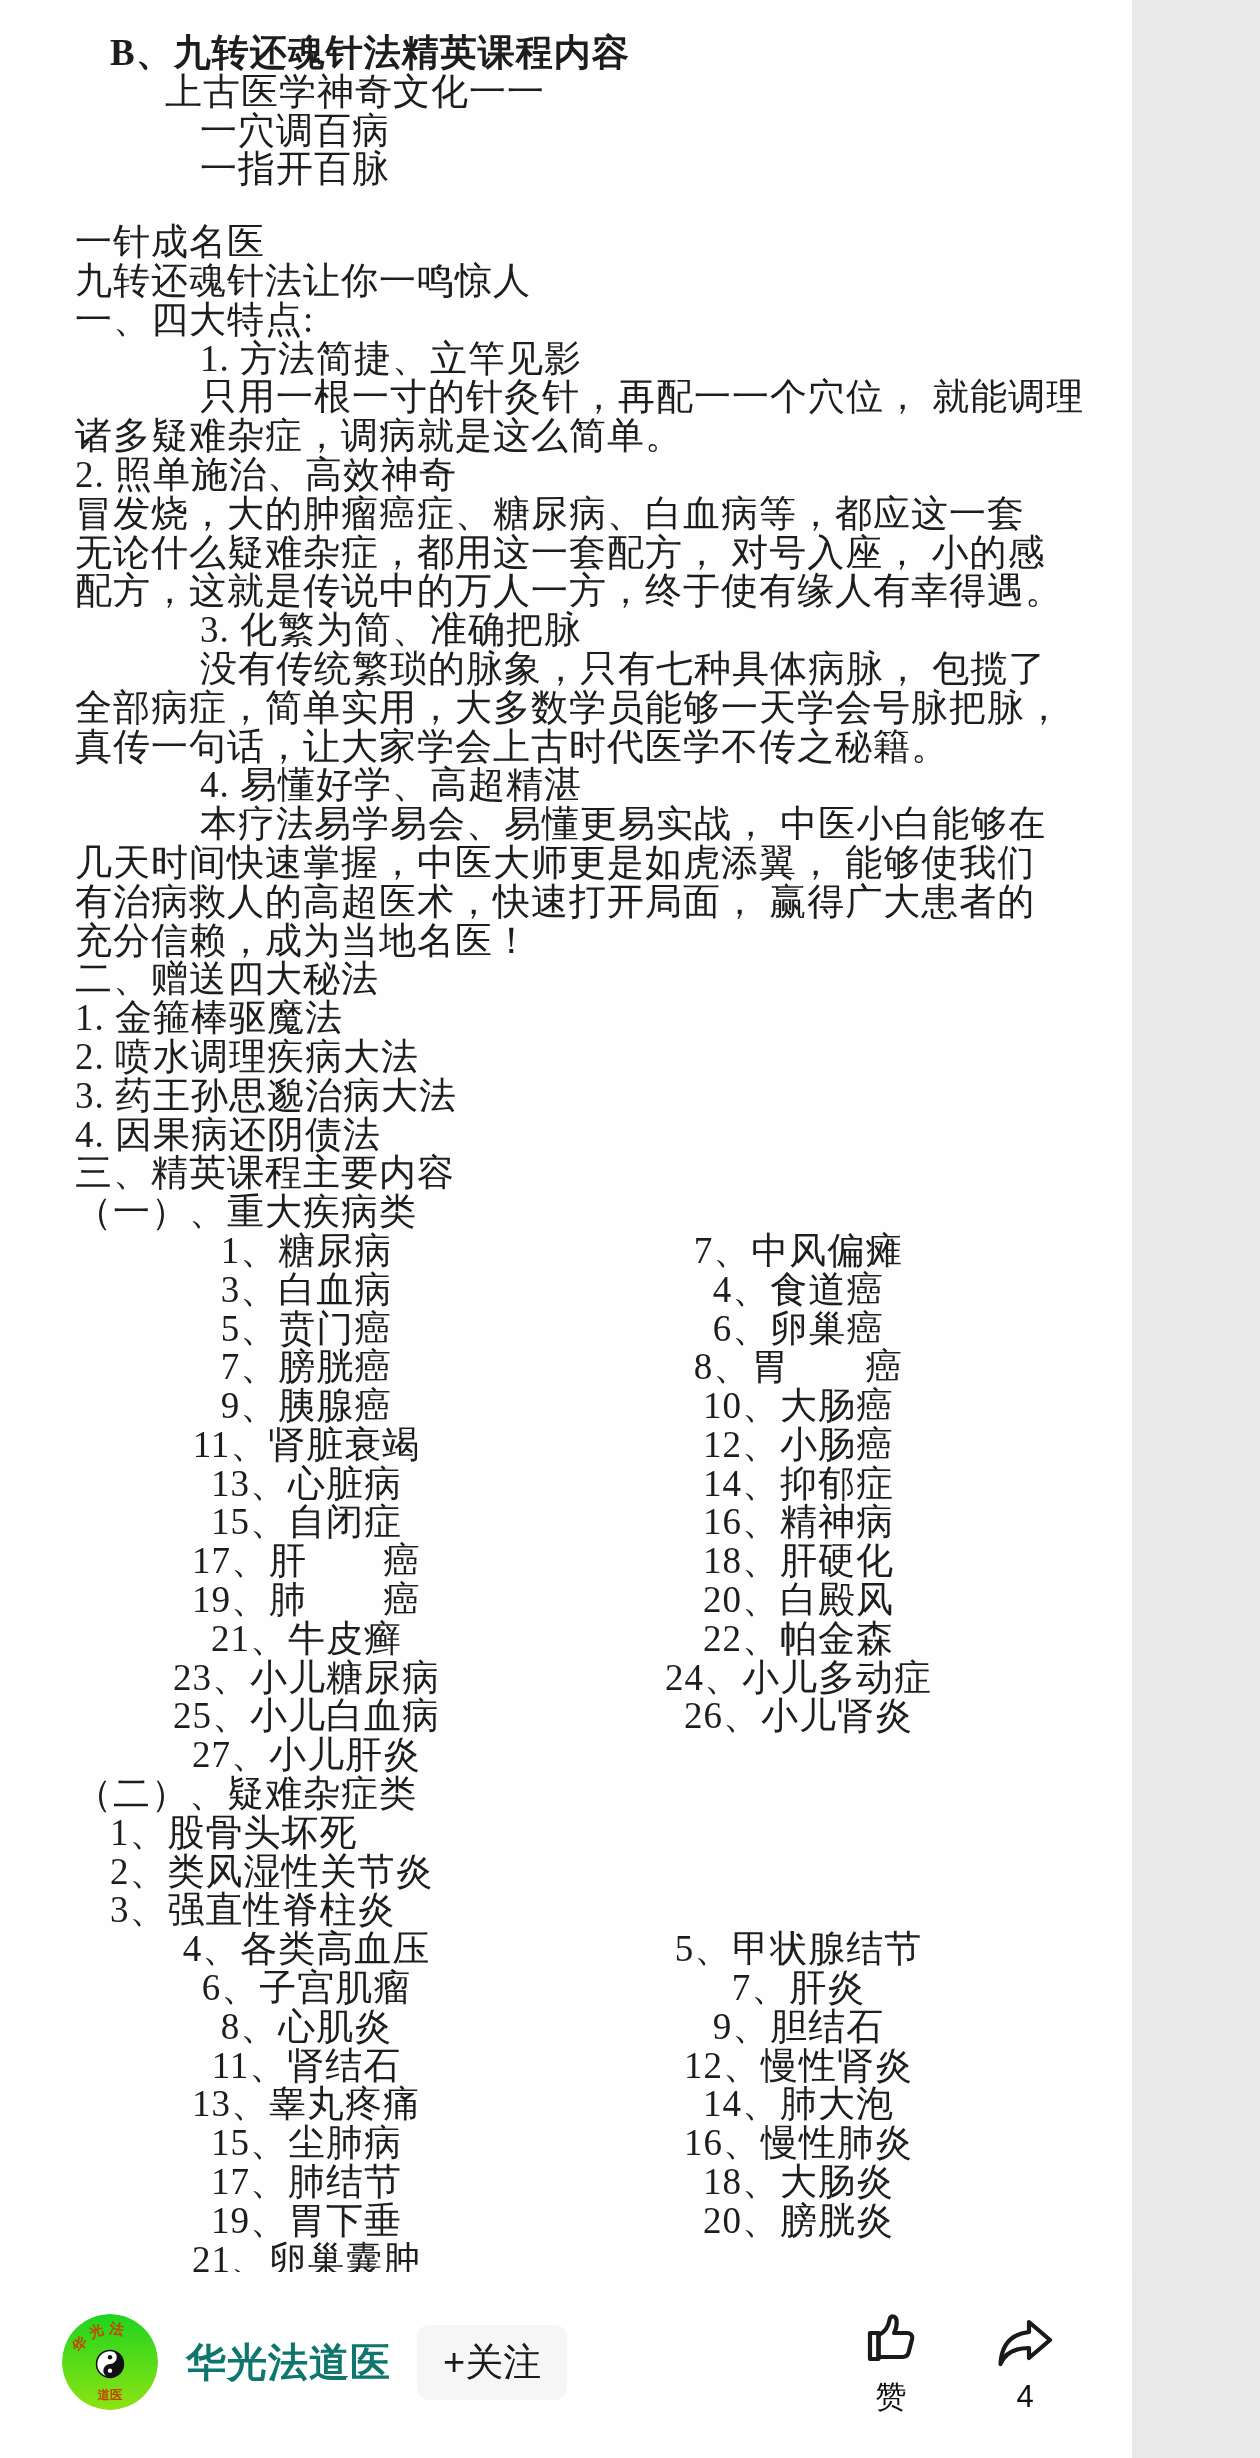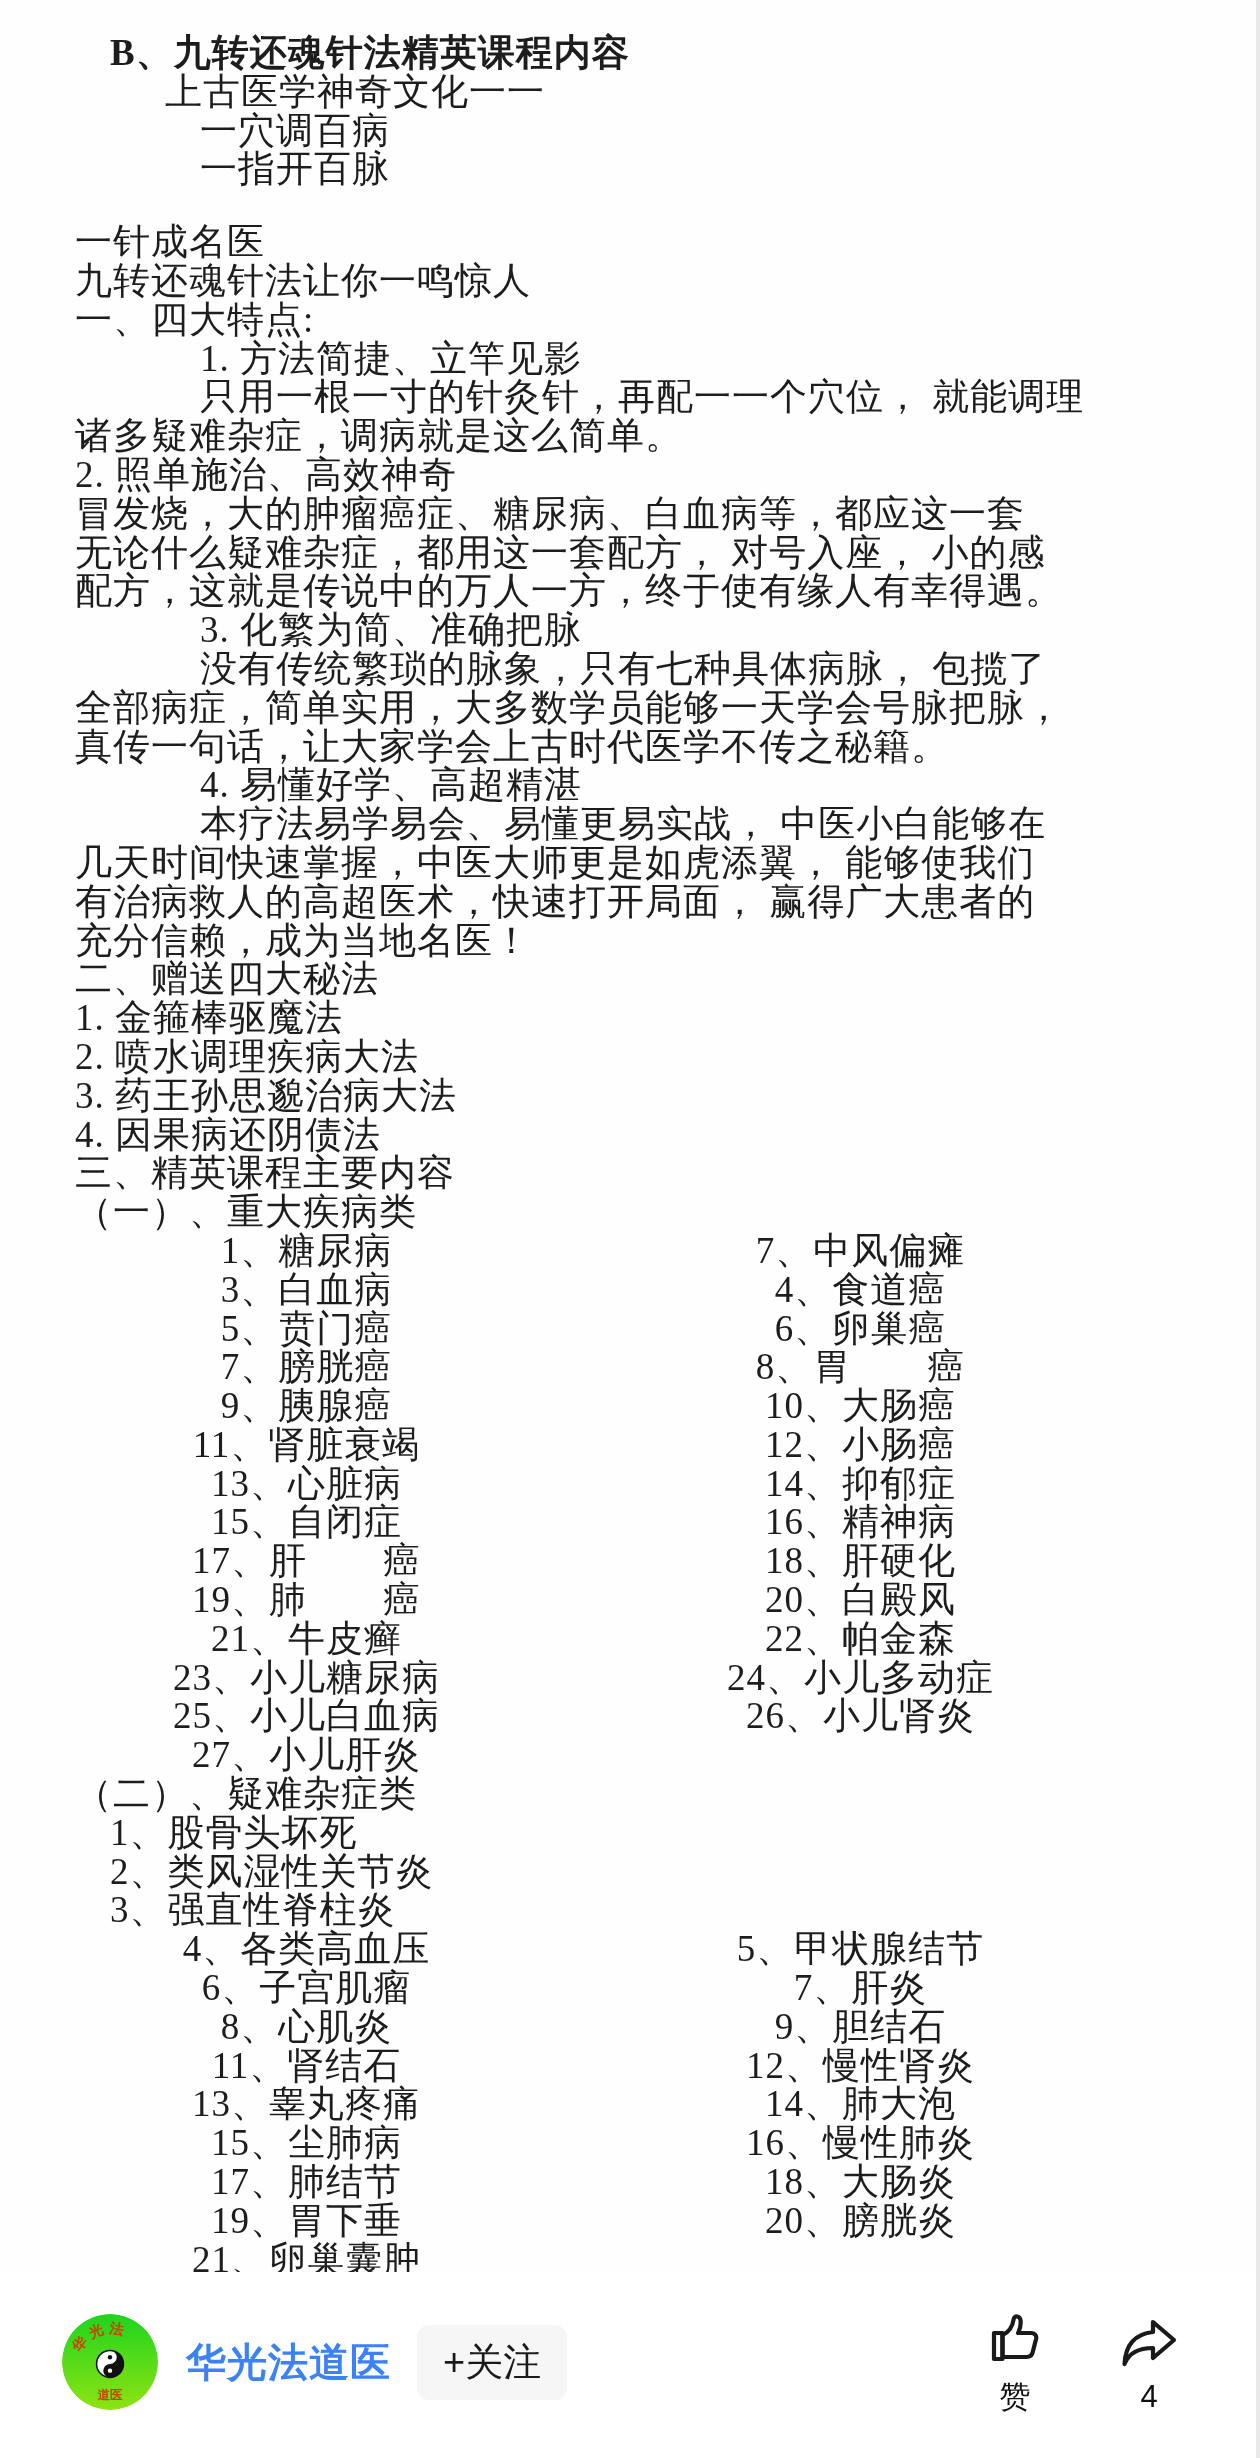--- a/index.html
+++ b/index.html
@@ -1,34 +1,34 @@
 <!DOCTYPE html>
 <html><head>
 <meta charset="utf-8">
 <style>
   html,body{margin:0;padding:0;background:#e9e9e9;}
-  .page{position:relative;width:1256px;height:2458px;background:#ffffff;overflow:hidden;
+  .page{position:relative;width:1132px;height:2458px;background:#ffffff;overflow:hidden;
         font-family:"Liberation Serif","DejaVu Serif",serif;}
   
   .doc{padding:34px 40px 0 75px;color:#1d1d1d;font-size:37px;line-height:38.8px;letter-spacing:1px;background:#fefefe;}
   .line{white-space:pre;}
   .b{font-weight:700;}
   .i1{margin-left:35px;}
   .i2{margin-left:90px;}
   .i3{margin-left:125px;}
   .gapb{margin-bottom:34px;}
   .grid{display:grid;grid-template-columns:397px 1fr;margin-left:33px;text-align:center;}
   .cell{white-space:pre;}
   
   .divider{width:100%;height:2px;background:#e8e8e8;margin-top:6px;}
   .footer{position:absolute;left:0;right:0;bottom:0;height:186px;background:#ffffff;
           display:flex;align-items:center;padding:0 64px 6px 62px;box-sizing:border-box;
           font-family:"Liberation Sans","DejaVu Sans",sans-serif;}
   .avatar{width:96px;height:96px;border-radius:50%;flex:0 0 auto;cursor:pointer;}
-  .username{font-size:40px;font-weight:700;color:#3b82f6;margin-left:28px;letter-spacing:1px;}
+  .username{font-size:40px;font-weight:700;color:#0f766e;margin-left:28px;letter-spacing:1px;}
   .follow-btn{margin-left:26px;background:#f6f6f6;border:none;border-radius:12px;
               font-size:38px;color:#1a1a1a;padding:12px 26px;font-family:inherit;cursor:pointer;}
   .spacer{flex:1;}
   .action{display:flex;flex-direction:column;align-items:center;gap:6px;width:86px;cursor:pointer;}
   .action + .action{margin-left:48px;}
   .action .lbl{font-size:31px;color:#111;}
   .icon-svg{display:block;}
 </style>
 </head>
 <body>

